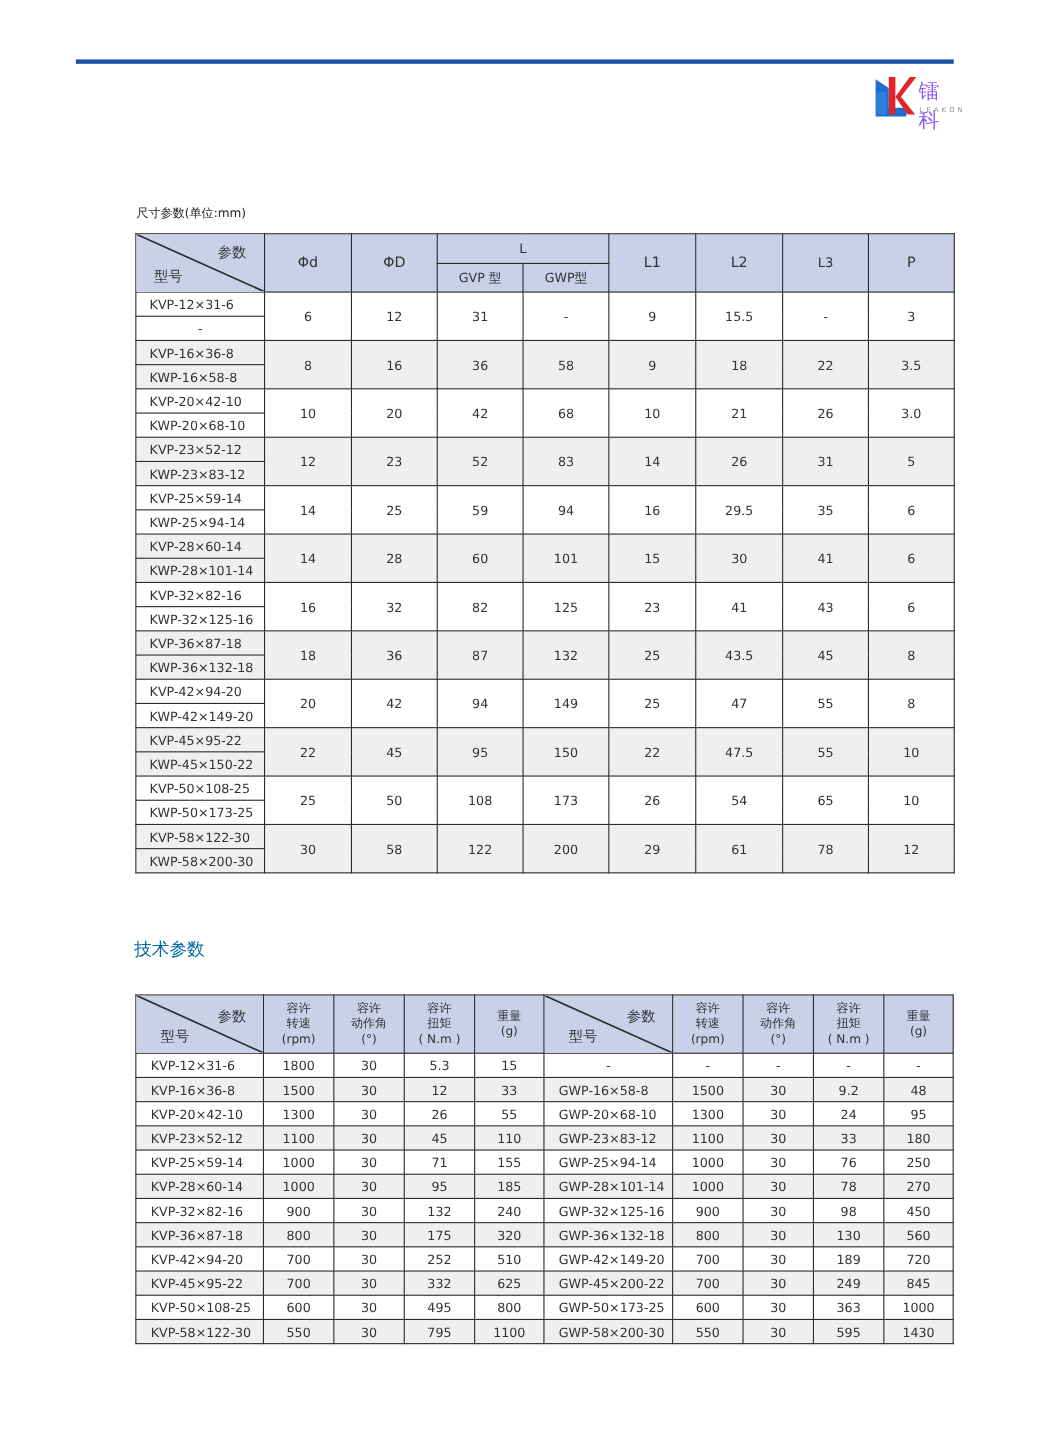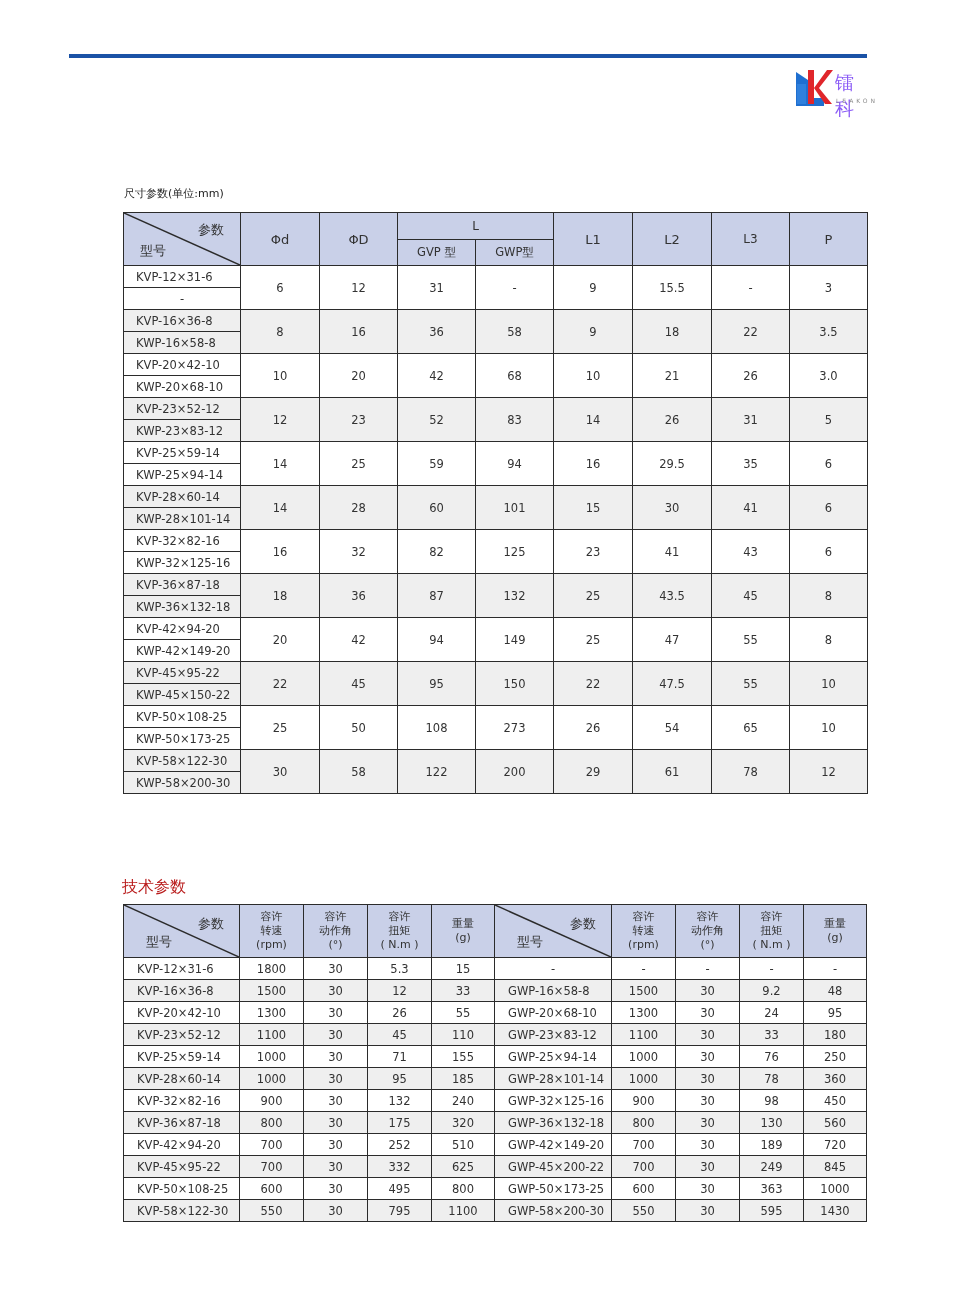--- a/index.html
+++ b/index.html
@@ -3,21 +3,21 @@
 <meta charset="utf-8">
 <style>
   html,body{margin:0;padding:0;background:#fff;}
   body{width:960px;height:1312px;position:relative;overflow:hidden;font-family:"DejaVu Sans","Liberation Sans",sans-serif;color:#333;}
   .rule{position:absolute;left:69px;top:54px;width:798px;height:4px;background:#1a52a6;}
   .logo{position:absolute;left:794px;top:66px;width:76px;height:44px;}
   .logo .mark{position:absolute;left:0;top:2px;width:40px;height:40px;}
   .logo .cn{position:absolute;left:41px;top:4px;font-size:19px;color:#8b5cf6;letter-spacing:1px;font-family:Liberation Serif, serif;}
   .logo .en{position:absolute;left:42px;top:31px;font-size:6px;color:#8a8a8a;letter-spacing:3px;font-family:"DejaVu Sans",sans-serif;}
   .caption{position:absolute;left:124px;top:186px;font-size:11px;color:#222;}
-  .title2{position:absolute;left:122px;top:877px;font-size:16px;color:#b91c1c;}
+  .title2{position:absolute;left:122px;top:853px;font-size:16px;color:#0369a1;}
   table{border-collapse:collapse;position:absolute;table-layout:fixed;}
   td,th{border:1.6px solid #2b2b2b;text-align:center;font-weight:normal;font-size:11.5px;color:#333;padding:0;}
   .hdr{background:#c9d0e8;}
   .g{background:#efefef;}
   .w{background:#fff;}
   #t1{left:123px;top:212px;width:744px;}
   #t1 .h1{height:27px;}
   #t1 .h2{height:26px;}
   #t1 tbody td{height:21px;}
   #t1 .model{text-align:left;padding-left:12px;font-size:11.5px;}
@@ -226,21 +226,21 @@
         <td class="g" rowspan="2">10</td>
       </tr>
       <tr>
         <td class="model g">KWP-45×150-22</td>
       </tr>
       <tr>
         <td class="model w">KVP-50×108-25</td>
         <td class="w" rowspan="2">25</td>
         <td class="w" rowspan="2">50</td>
         <td class="w" rowspan="2">108</td>
-        <td class="w" rowspan="2">273</td>
+        <td class="w" rowspan="2">173</td>
         <td class="w" rowspan="2">26</td>
         <td class="w" rowspan="2">54</td>
         <td class="w" rowspan="2">65</td>
         <td class="w" rowspan="2">10</td>
       </tr>
       <tr>
         <td class="model w">KWP-50×173-25</td>
       </tr>
       <tr>
         <td class="model g">KVP-58×122-30</td>
@@ -394,21 +394,21 @@
       <tr>
         <td class="g m">KVP-28×60-14</td>
         <td class="g">1000</td>
         <td class="g">30</td>
         <td class="g">95</td>
         <td class="g">185</td>
         <td class="g m">GWP-28×101-14</td>
         <td class="g">1000</td>
         <td class="g">30</td>
         <td class="g">78</td>
-        <td class="g">360</td>
+        <td class="g">270</td>
       </tr>
       <tr>
         <td class="w m">KVP-32×82-16</td>
         <td class="w">900</td>
         <td class="w">30</td>
         <td class="w">132</td>
         <td class="w">240</td>
         <td class="w m">GWP-32×125-16</td>
         <td class="w">900</td>
         <td class="w">30</td>

